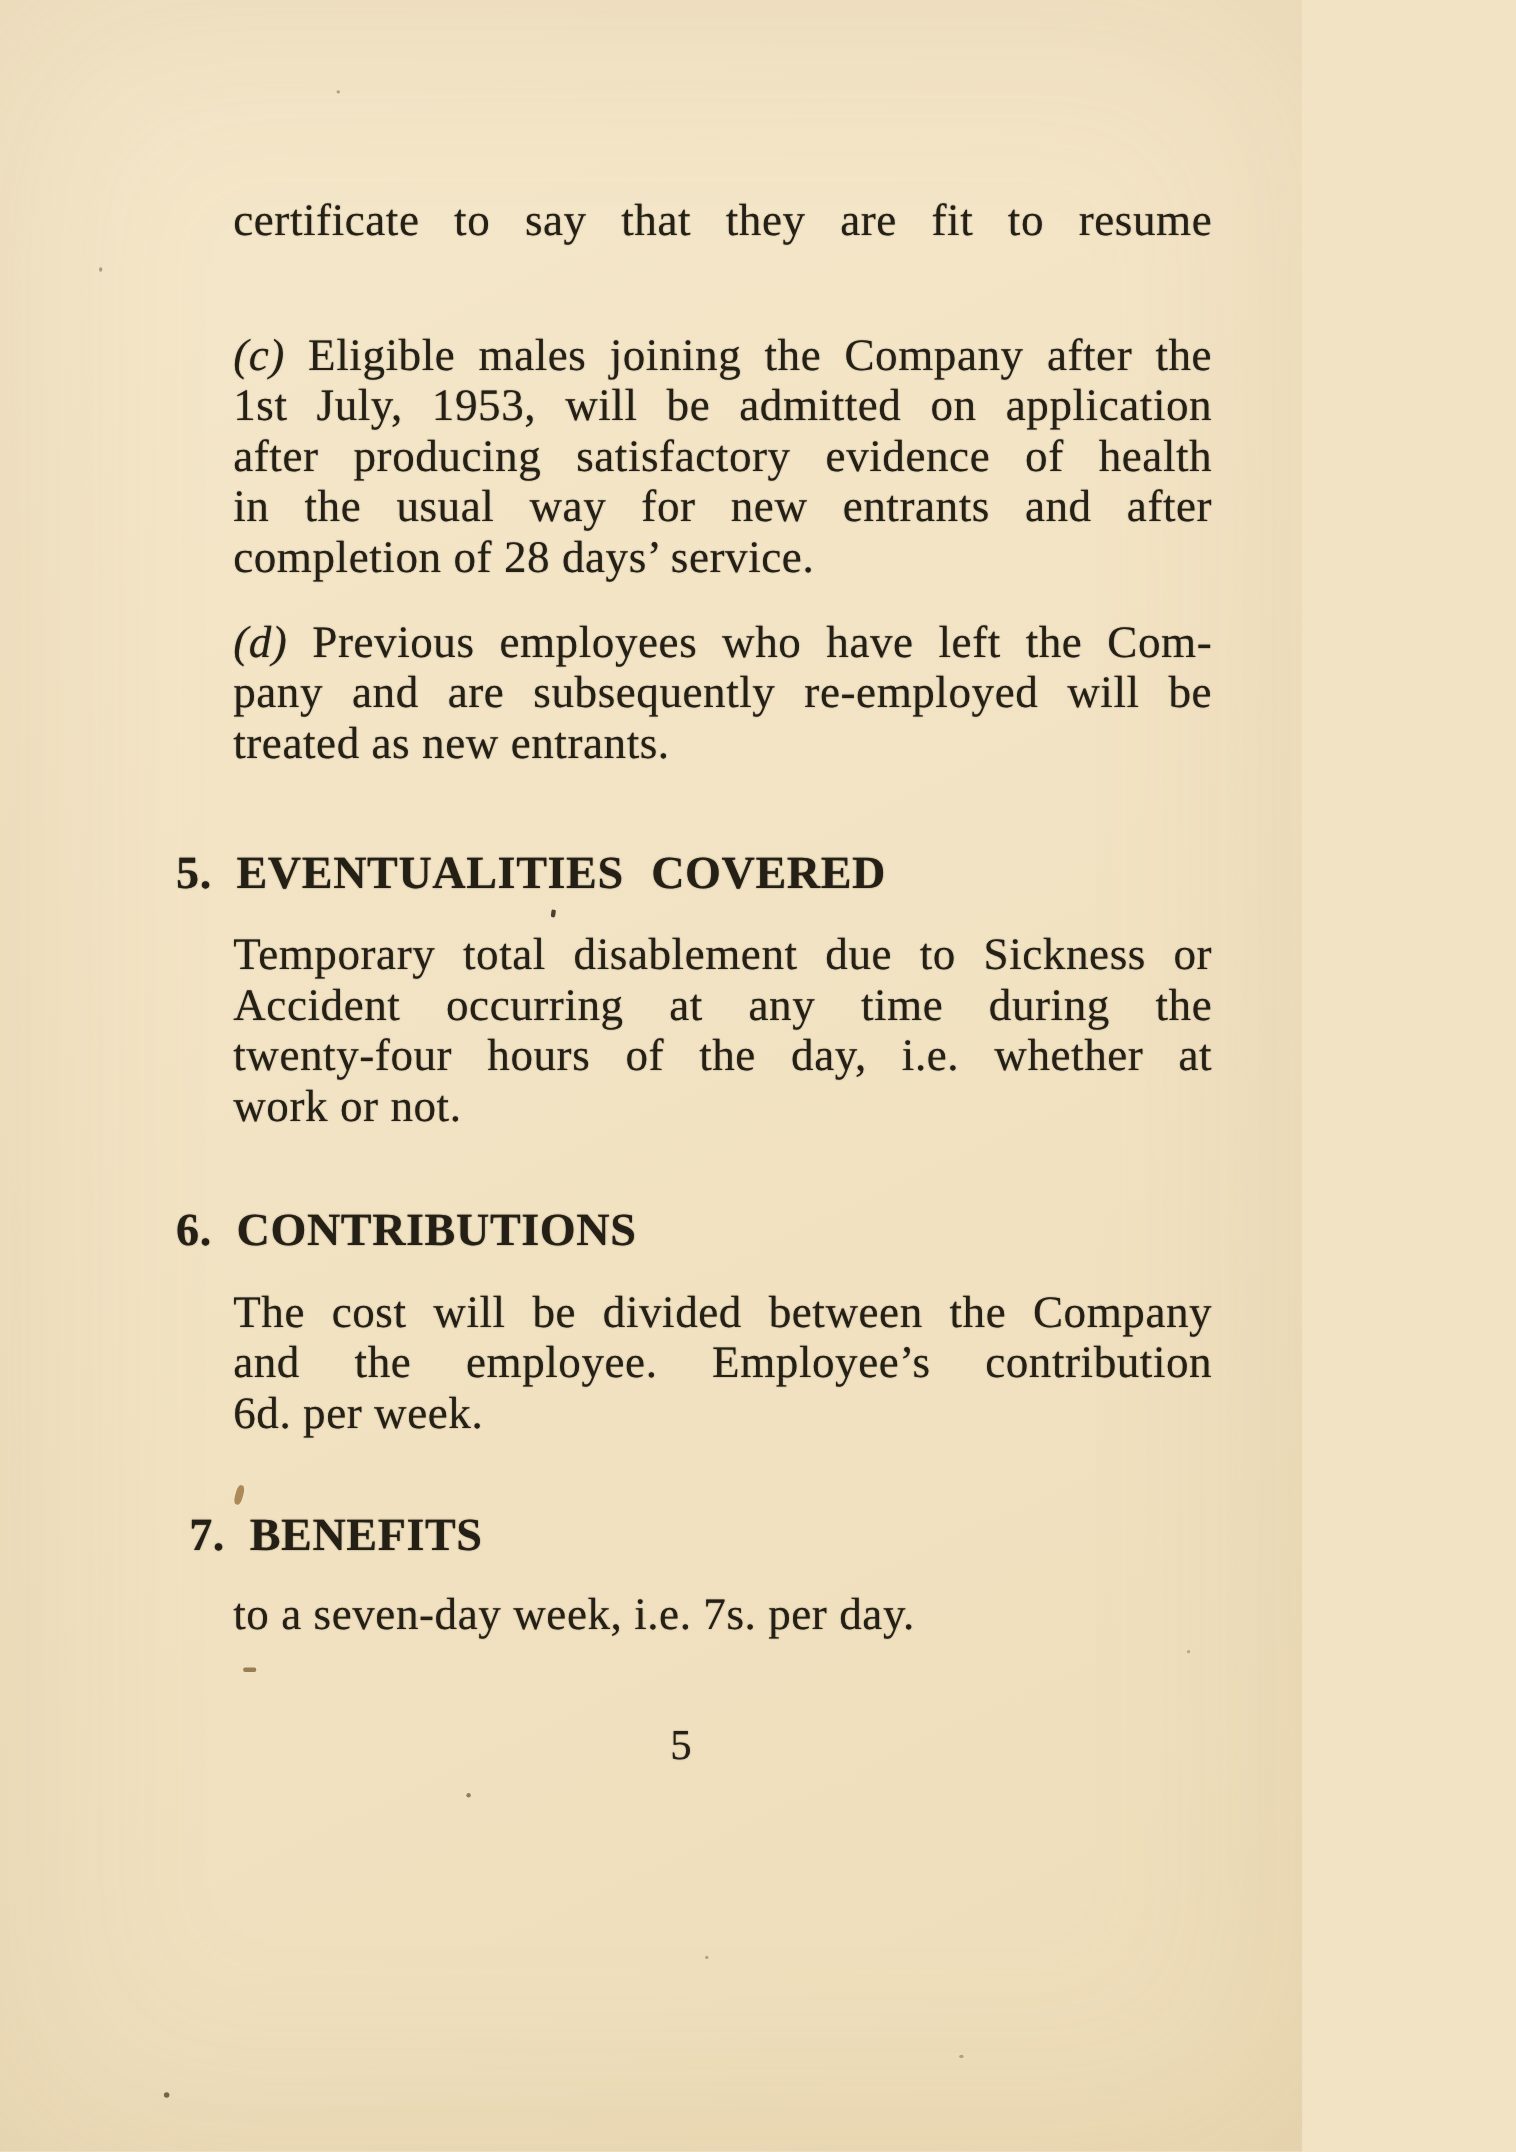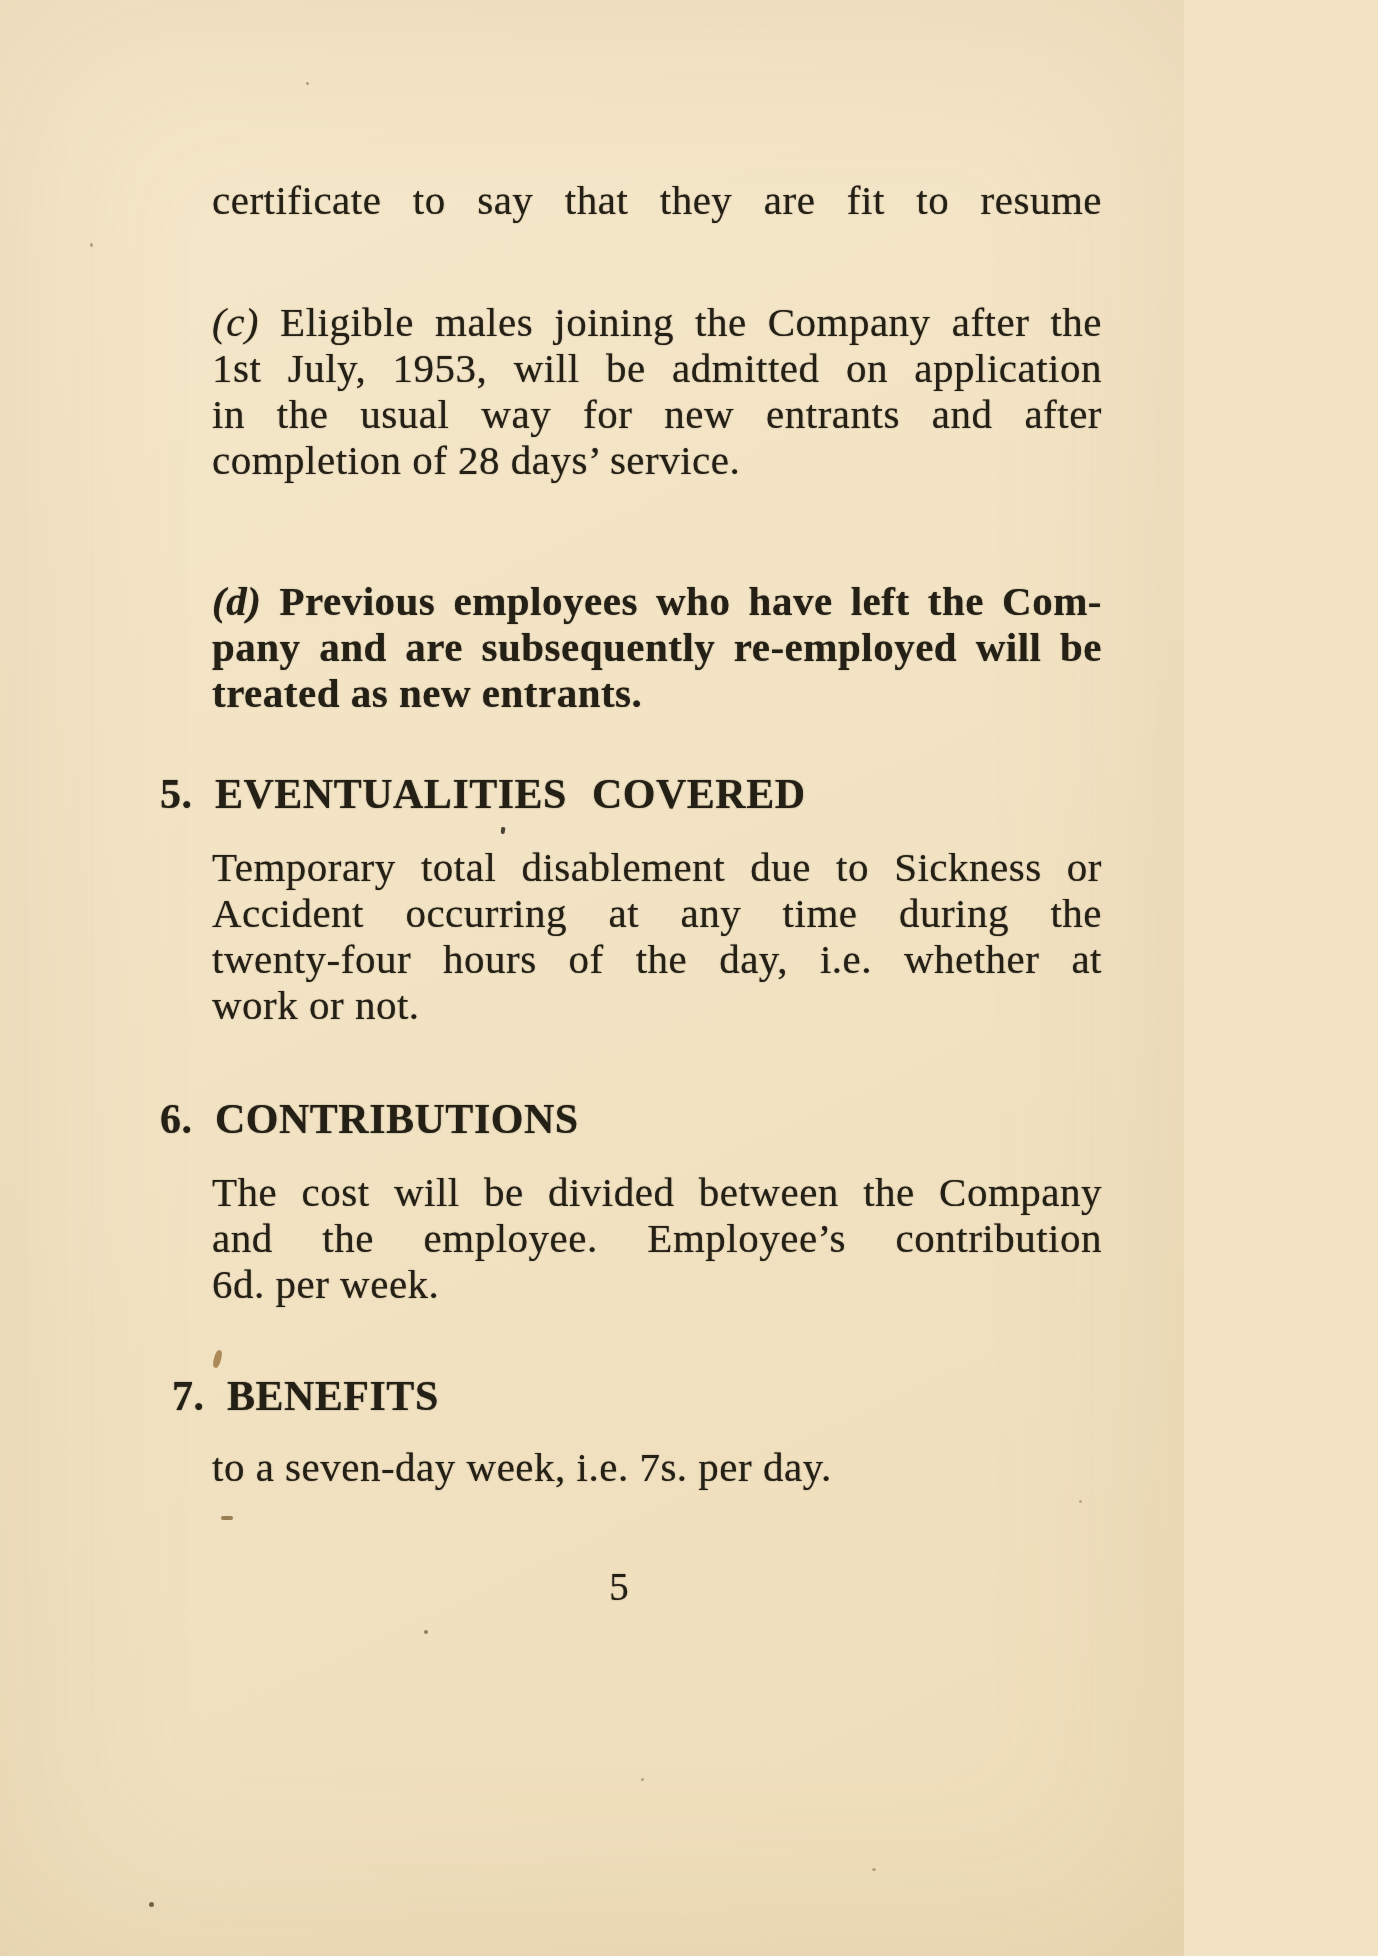--- a/index.html
+++ b/index.html
@@ -34,21 +34,21 @@
     font-size: 42px;
     line-height: 46px;
     font-weight: bold;
     letter-spacing: 0.5px;
     text-shadow: 0 0 1.3px rgba(32, 26, 16, 0.7);
   }
   .sec-num { display: inline-block; width: 55px; }
   .sec-title { word-spacing: 14px; }
   .p-intro { top: 177px; }
   .p-c     { top: 299px; }
-  .p-d     { top: 578px; font-weight: bold; }
+  .p-d     { top: 560px; }
   .h-5     { top: 771px; }
   .p-5     { top: 844px; }
   .h-6     { top: 1096px; }
   .p-6     { top: 1169px; }
   .h-7     { top: 1373px; margin-left: 12px; }
   .p-7     { top: 1444px; }
   .page-number {
     position: absolute;
     top: 1564px;
     left: 0;
@@ -79,20 +79,21 @@
   <div class="speck" style="left:90px;top:243px;width:3px;height:4px;background:#6b5a39;opacity:.5"></div>
   <div class="speck" style="left:872px;top:1868px;width:4px;height:3px;background:#77653f;opacity:.5"></div>
 
   <p class="para p-intro">
     <span class="line">certificate to say that they are fit to resume</span>
   </p>
 
   <p class="para p-c">
     <span class="line"><i class="marker">(c)</i><span> Eligible males joining the Company after the</span></span>
     <span class="line">1st July, 1953, will be admitted on application</span>
+    <span class="line">after producing satisfactory evidence of health</span>
     <span class="line">in the usual way for new entrants and after</span>
     <span class="line last">completion of 28 days’ service.</span>
   </p>
 
   <p class="para p-d">
     <span class="line"><i class="marker">(d)</i><span> Previous employees who have left the Com-</span></span>
     <span class="line">pany and are subsequently re-employed will be</span>
     <span class="line last">treated as new entrants.</span>
   </p>
 

